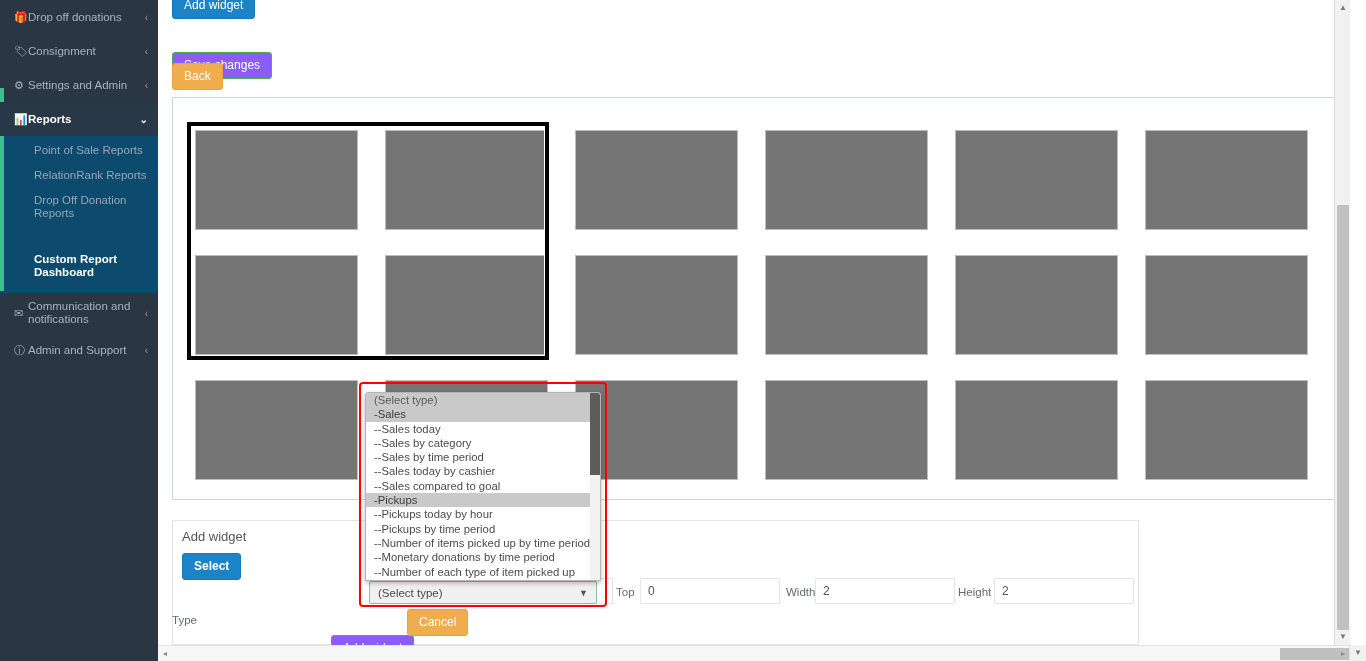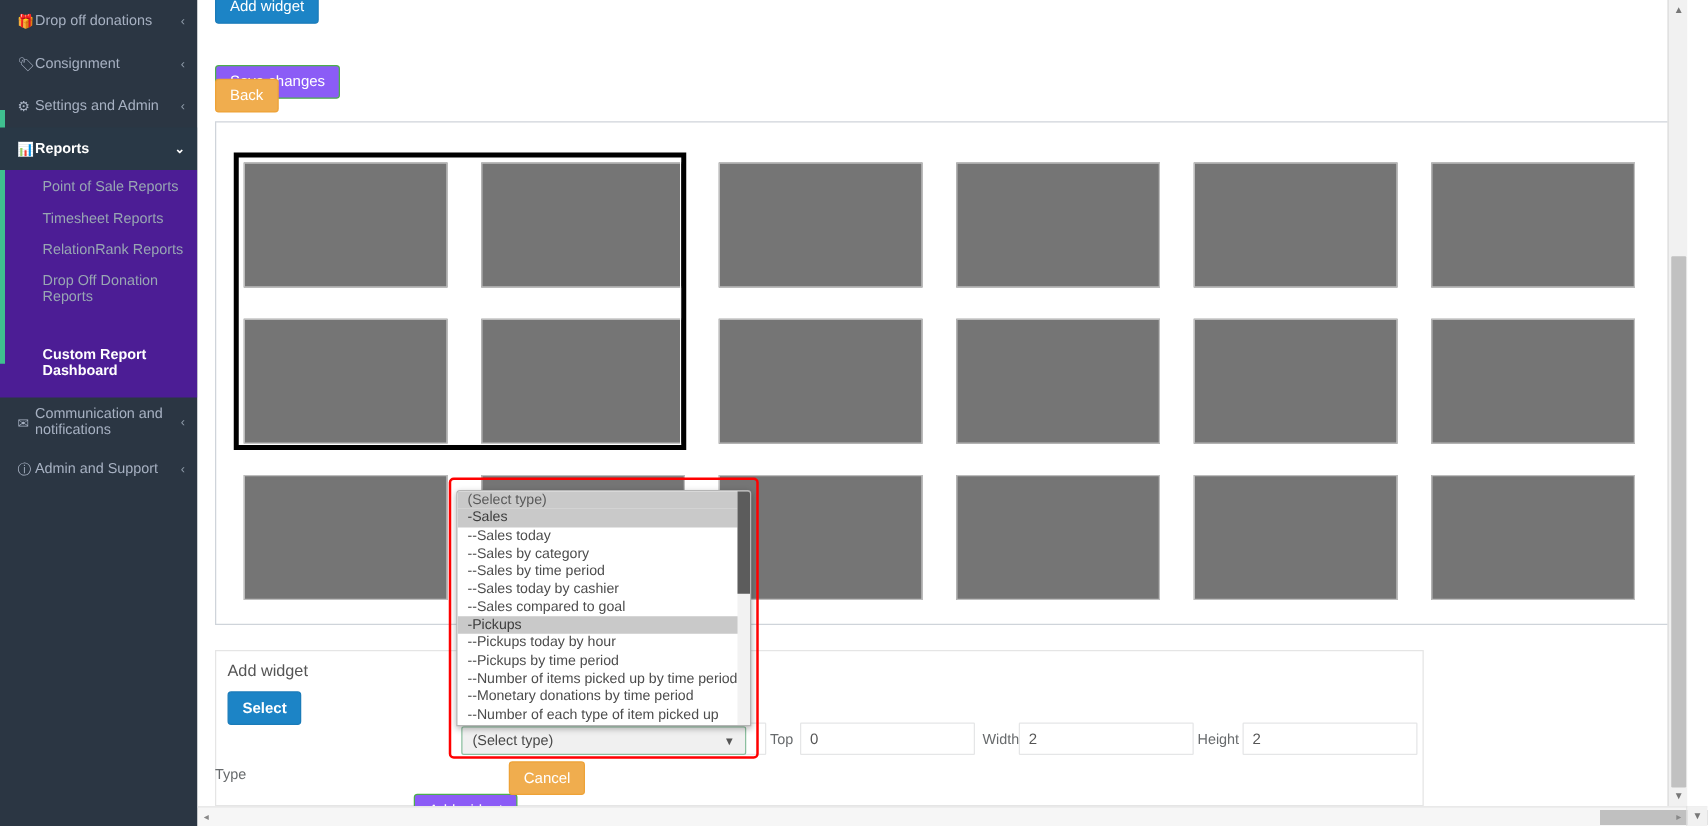--- a/index.html
+++ b/index.html
@@ -42,21 +42,21 @@
   .side-item.active-parent {
     background: #293846;
     color: #ffffff;
     font-weight: bold;
   }
   .side-item.active-parent .ic,
   .side-item.active-parent .chev { color: #ffffff; }
   .side-item.twoline { height: 40px; align-items:center; }
   .side-item.twoline .lbl { white-space: normal; line-height: 13px; }
 
-  .subnav { background: #4c1d95; padding: 2px 0 8px 0; }
+  .subnav { background: #0c4a6e; padding: 2px 0 8px 0; }
   .sub-item {
     display: block;
     padding: 6px 10px 6px 34px;
     color: #98a6b3;
     font-size: 11.5px;
     line-height: 13px;
     cursor: pointer;
   }
   .sub-item.current { color: #ffffff; font-weight: bold; margin-top: 21px; }
 
@@ -287,21 +287,20 @@
     </div>
 
     <div class="side-item active-parent">
       <span class="ic">📊</span>
       <span class="lbl">Reports</span>
       <span class="chev">⌄</span>
     </div>
 
     <div class="subnav">
       <span class="sub-item">Point of Sale Reports</span>
-      <span class="sub-item">Timesheet Reports</span>
       <span class="sub-item">RelationRank Reports</span>
       <span class="sub-item">Drop Off Donation Reports</span>
       <span class="sub-item current">Custom Report Dashboard</span>
     </div>
 
     <div class="side-item twoline">
       <span class="ic">✉</span>
       <span class="lbl">Communication and notifications</span>
       <span class="chev">‹</span>
     </div>

